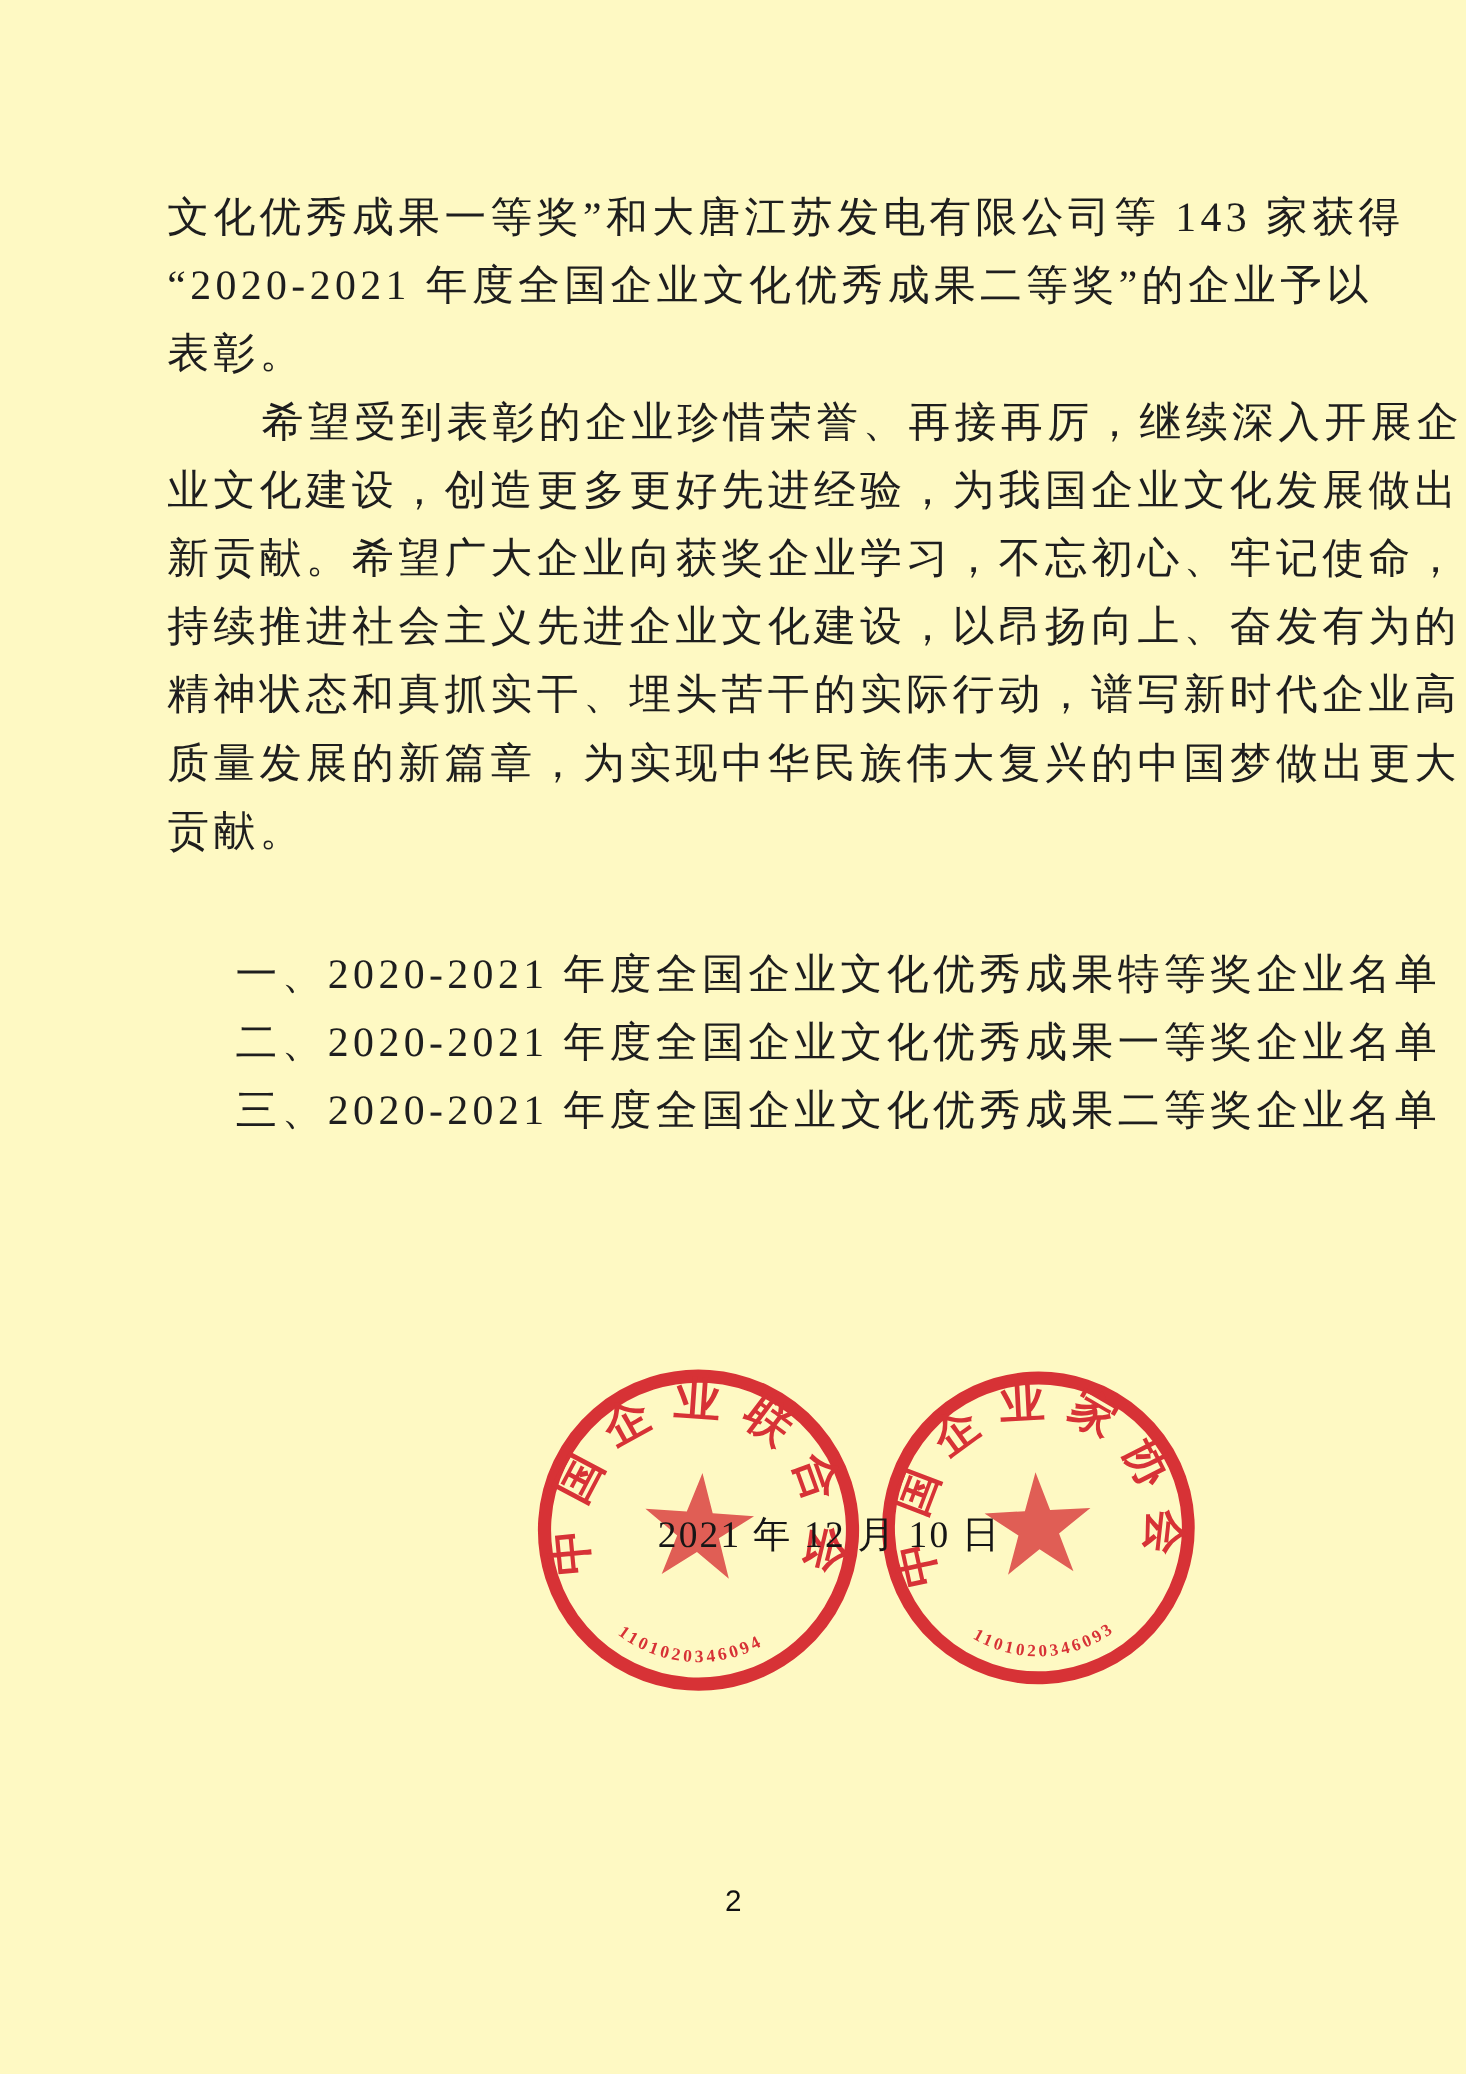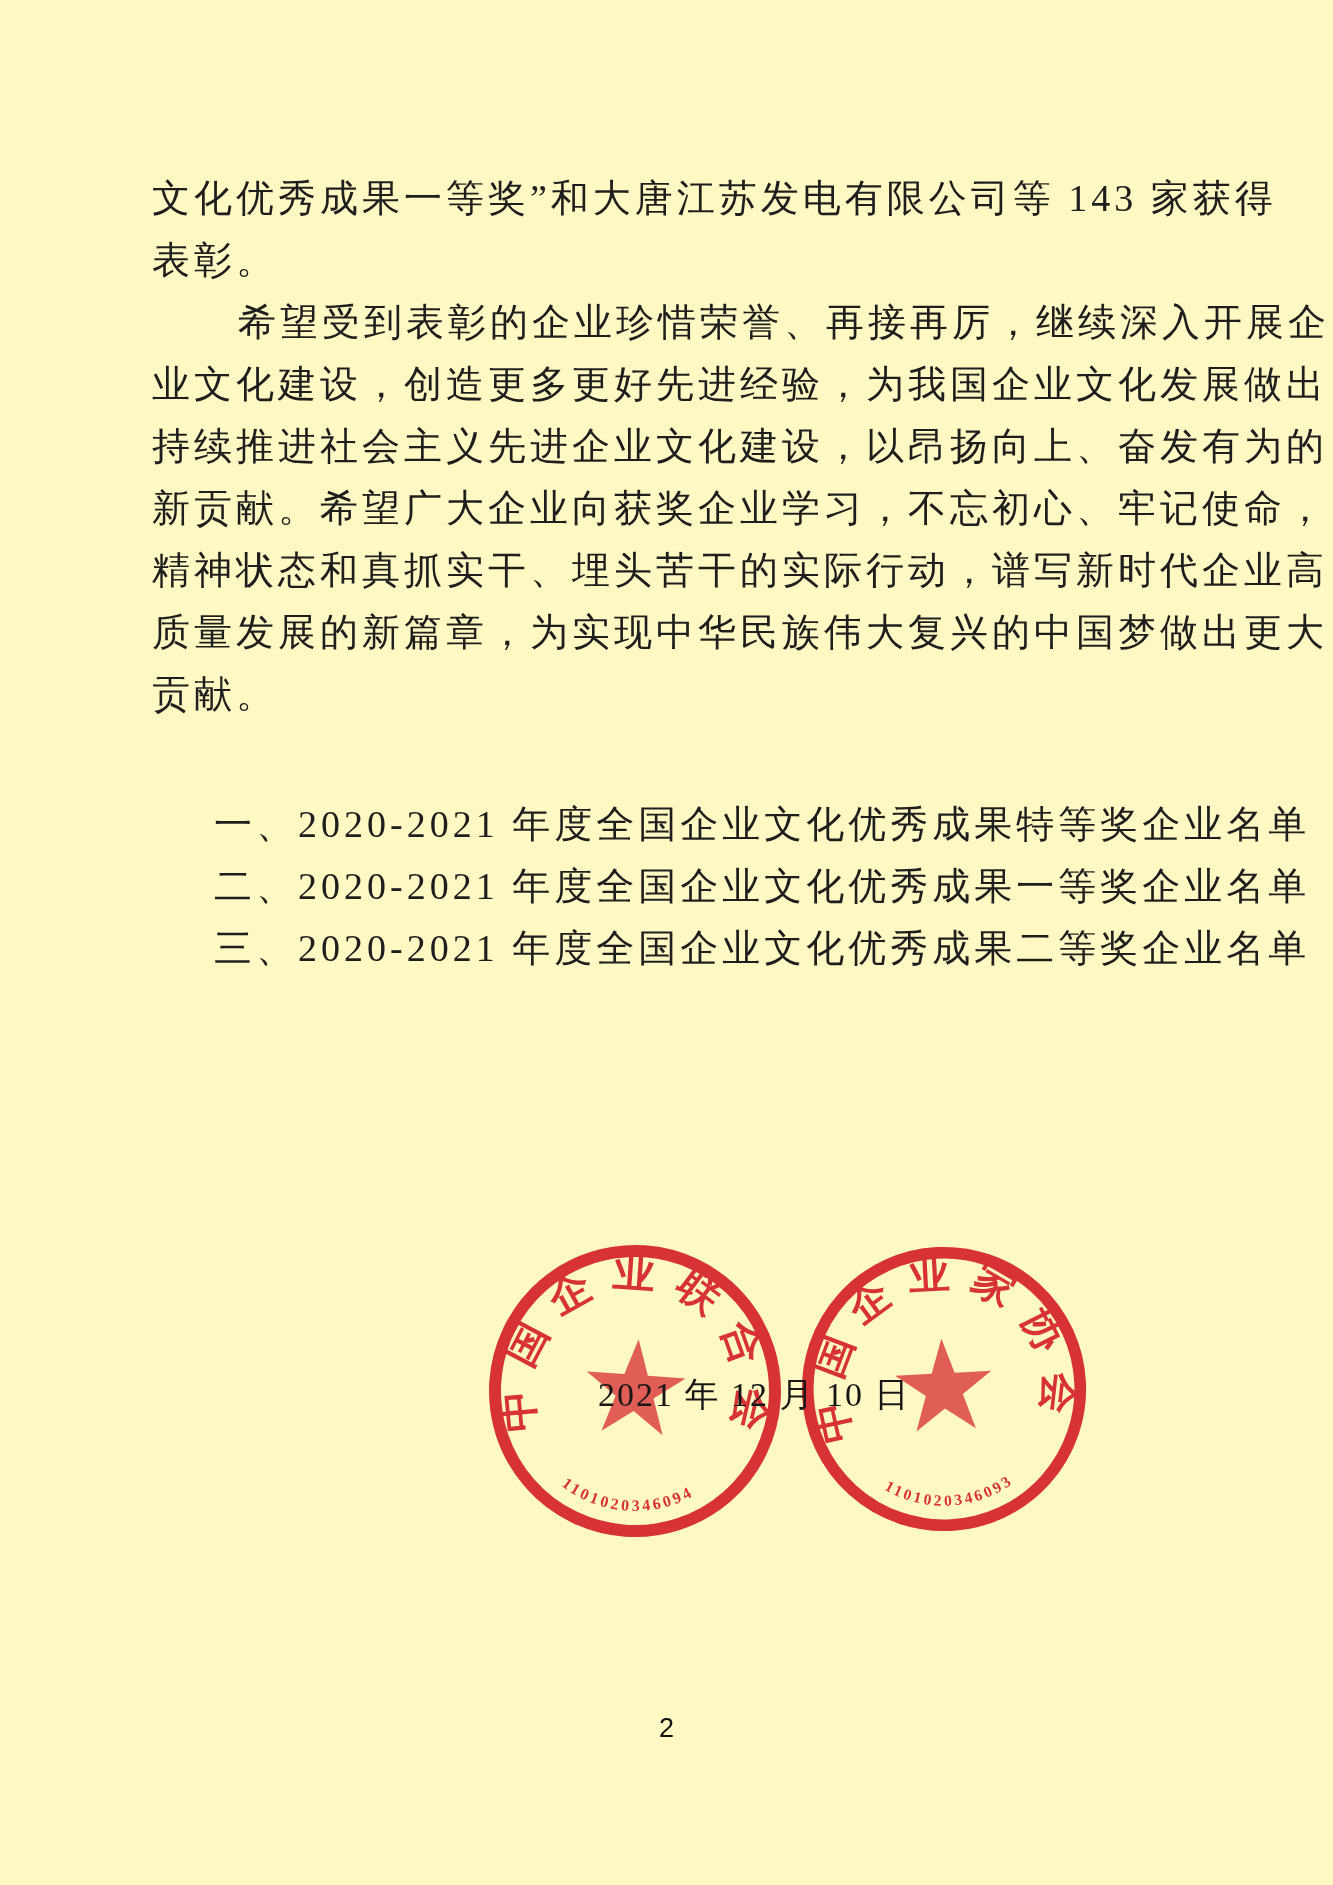--- a/index.html
+++ b/index.html
@@ -49,25 +49,26 @@
     font-family:"Liberation Sans","DejaVu Sans",sans-serif;
   }
 </style>
 </head>
 <body>
 
 <div class="page">
 
   <div class="text-block">
     <div class="line">文化优秀成果一等奖”和大唐江苏发电有限公司等 143 家获得</div>
+    <div class="line">“2020-2021 年度全国企业文化优秀成果二等奖”的企业予以</div>
     <div class="line short">表彰。</div>
     <div class="line indent2">希望受到表彰的企业珍惜荣誉、再接再厉，继续深入开展企</div>
     <div class="line">业文化建设，创造更多更好先进经验，为我国企业文化发展做出</div>
+    <div class="line">新贡献。希望广大企业向获奖企业学习，不忘初心、牢记使命，</div>
     <div class="line">持续推进社会主义先进企业文化建设，以昂扬向上、奋发有为的</div>
-    <div class="line">新贡献。希望广大企业向获奖企业学习，不忘初心、牢记使命，</div>
     <div class="line">精神状态和真抓实干、埋头苦干的实际行动，谱写新时代企业高</div>
     <div class="line">质量发展的新篇章，为实现中华民族伟大复兴的中国梦做出更大</div>
     <div class="line short">贡献。</div>
     <div class="spacer"></div>
     <div class="line attach">一、2020-2021 年度全国企业文化优秀成果特等奖企业名单</div>
     <div class="line attach">二、2020-2021 年度全国企业文化优秀成果一等奖企业名单</div>
     <div class="line attach">三、2020-2021 年度全国企业文化优秀成果二等奖企业名单</div>
   </div>
 
   <div>

